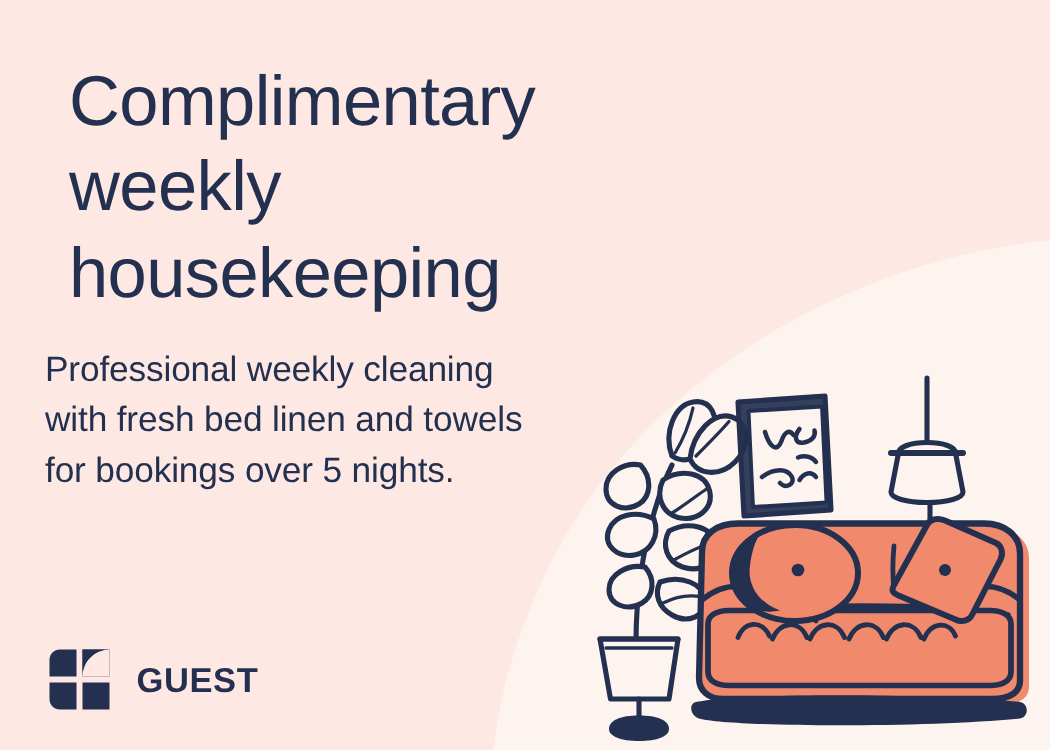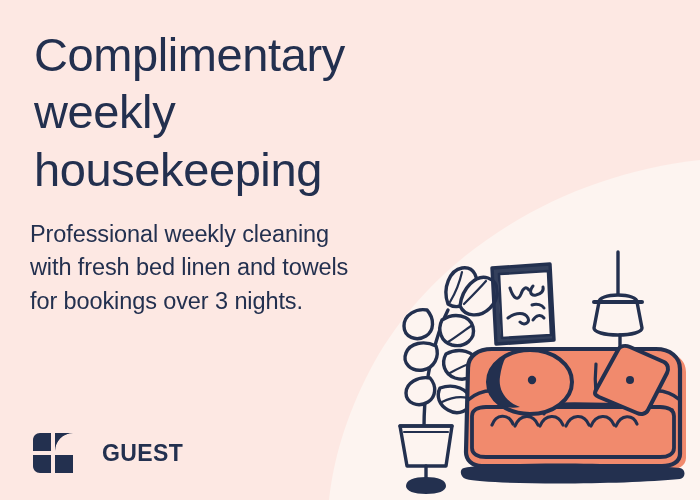--- a/index.html
+++ b/index.html
@@ -31,21 +31,21 @@
   
   .copy {
     position: absolute;
     left: 30px;
     top: 22px;
     z-index: 3;
     width: 430px;
   }
 
   .headline {
-    margin: 4px;
+    margin: 16px;
     color: #23304f;
     font-size: 47px;
     line-height: 1.22;
     font-weight: 400;
     letter-spacing: -0.4px;
     white-space: pre-line;
   }
 
   .subcopy {
     margin: 20px 0 0 0;
@@ -58,21 +58,21 @@
   }
 
   
   .logo {
     position: absolute;
     left: 30px;
     bottom: 24px;
     z-index: 3;
     display: flex;
     align-items: center;
-    gap: 26px;
+    gap: 15px;
   }
   .logo-mark { display: block; }
   .logo-words {
     display: flex;
     flex-direction: column;
     line-height: 0.96;
   }
   .logo-words span {
     color: #23304f;
     font-size: 23px;
@@ -99,21 +99,21 @@
   <svg class="bg-wash" viewBox="0 0 700 500" width="700" height="500" preserveAspectRatio="none">
     <rect x="0" y="0" width="700" height="500" fill="#fde8e3"></rect>
     <path d="M700,160 C560,175 430,255 370,370 C345,418 333,462 329,500 L700,500 Z" fill="#fdf4f0"></path>
   </svg>
 
   <div class="copy">
     <h1 class="headline">Complimentary
 weekly housekeeping</h1>
     <p class="subcopy">Professional weekly cleaning
 with fresh bed linen and towels
-for bookings over 3 nights.</p>
+for bookings over 5 nights.</p>
   </div>
 
   <div class="illustration">
     <svg viewBox="0 0 320 250" width="320" height="250">
       <g fill="none" stroke="#23304f" stroke-linecap="round" stroke-linejoin="round">
 
         <g stroke-width="3.4">
 
           <path d="M44,178 C44,150 48,118 56,92 C60,78 64,68 68,60" fill="none"></path>
 

